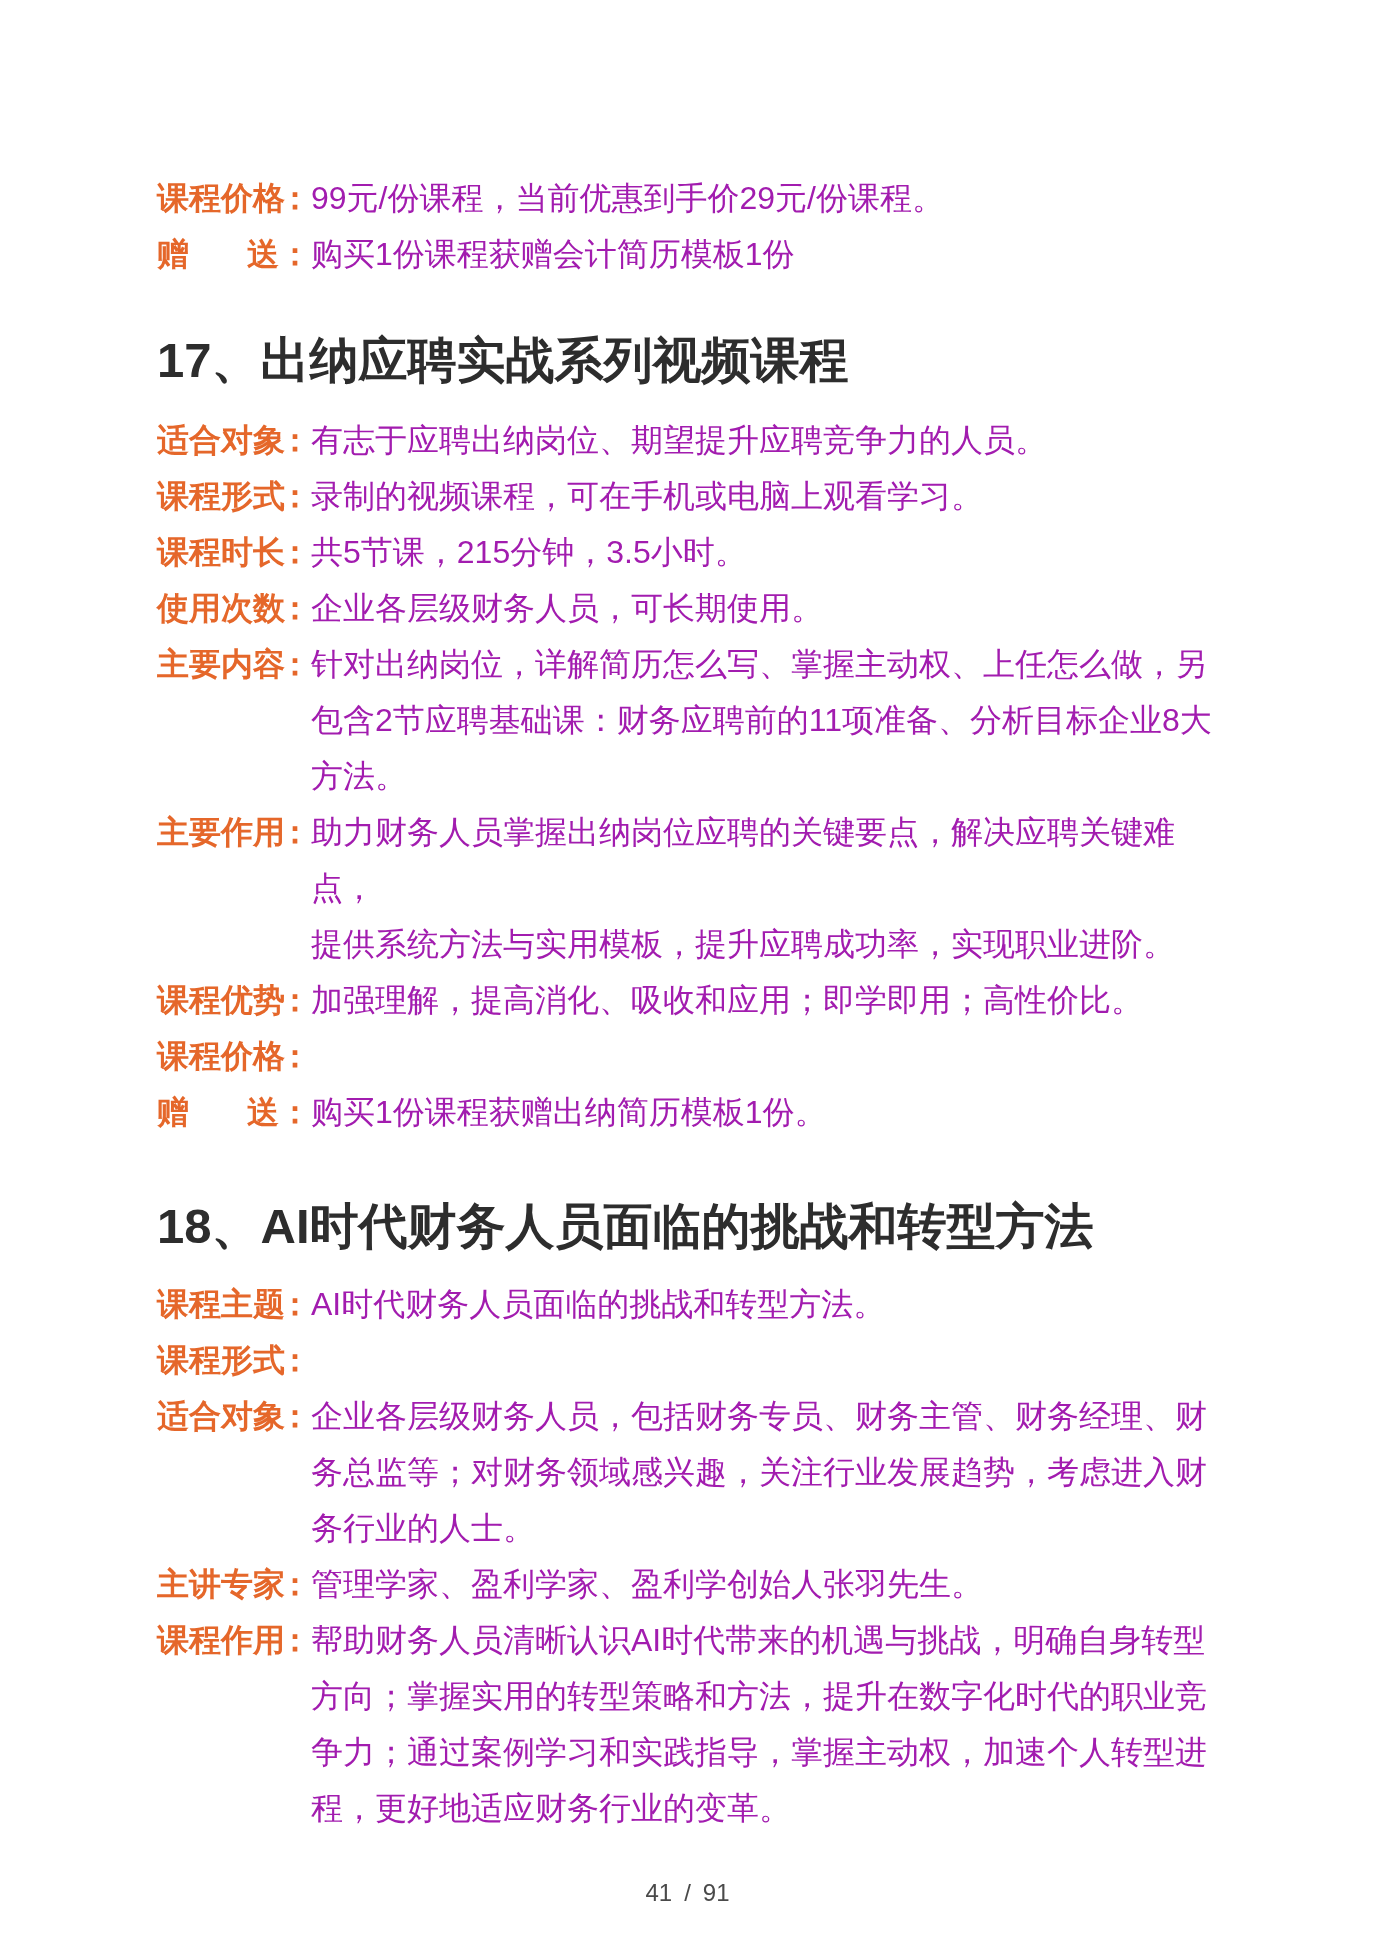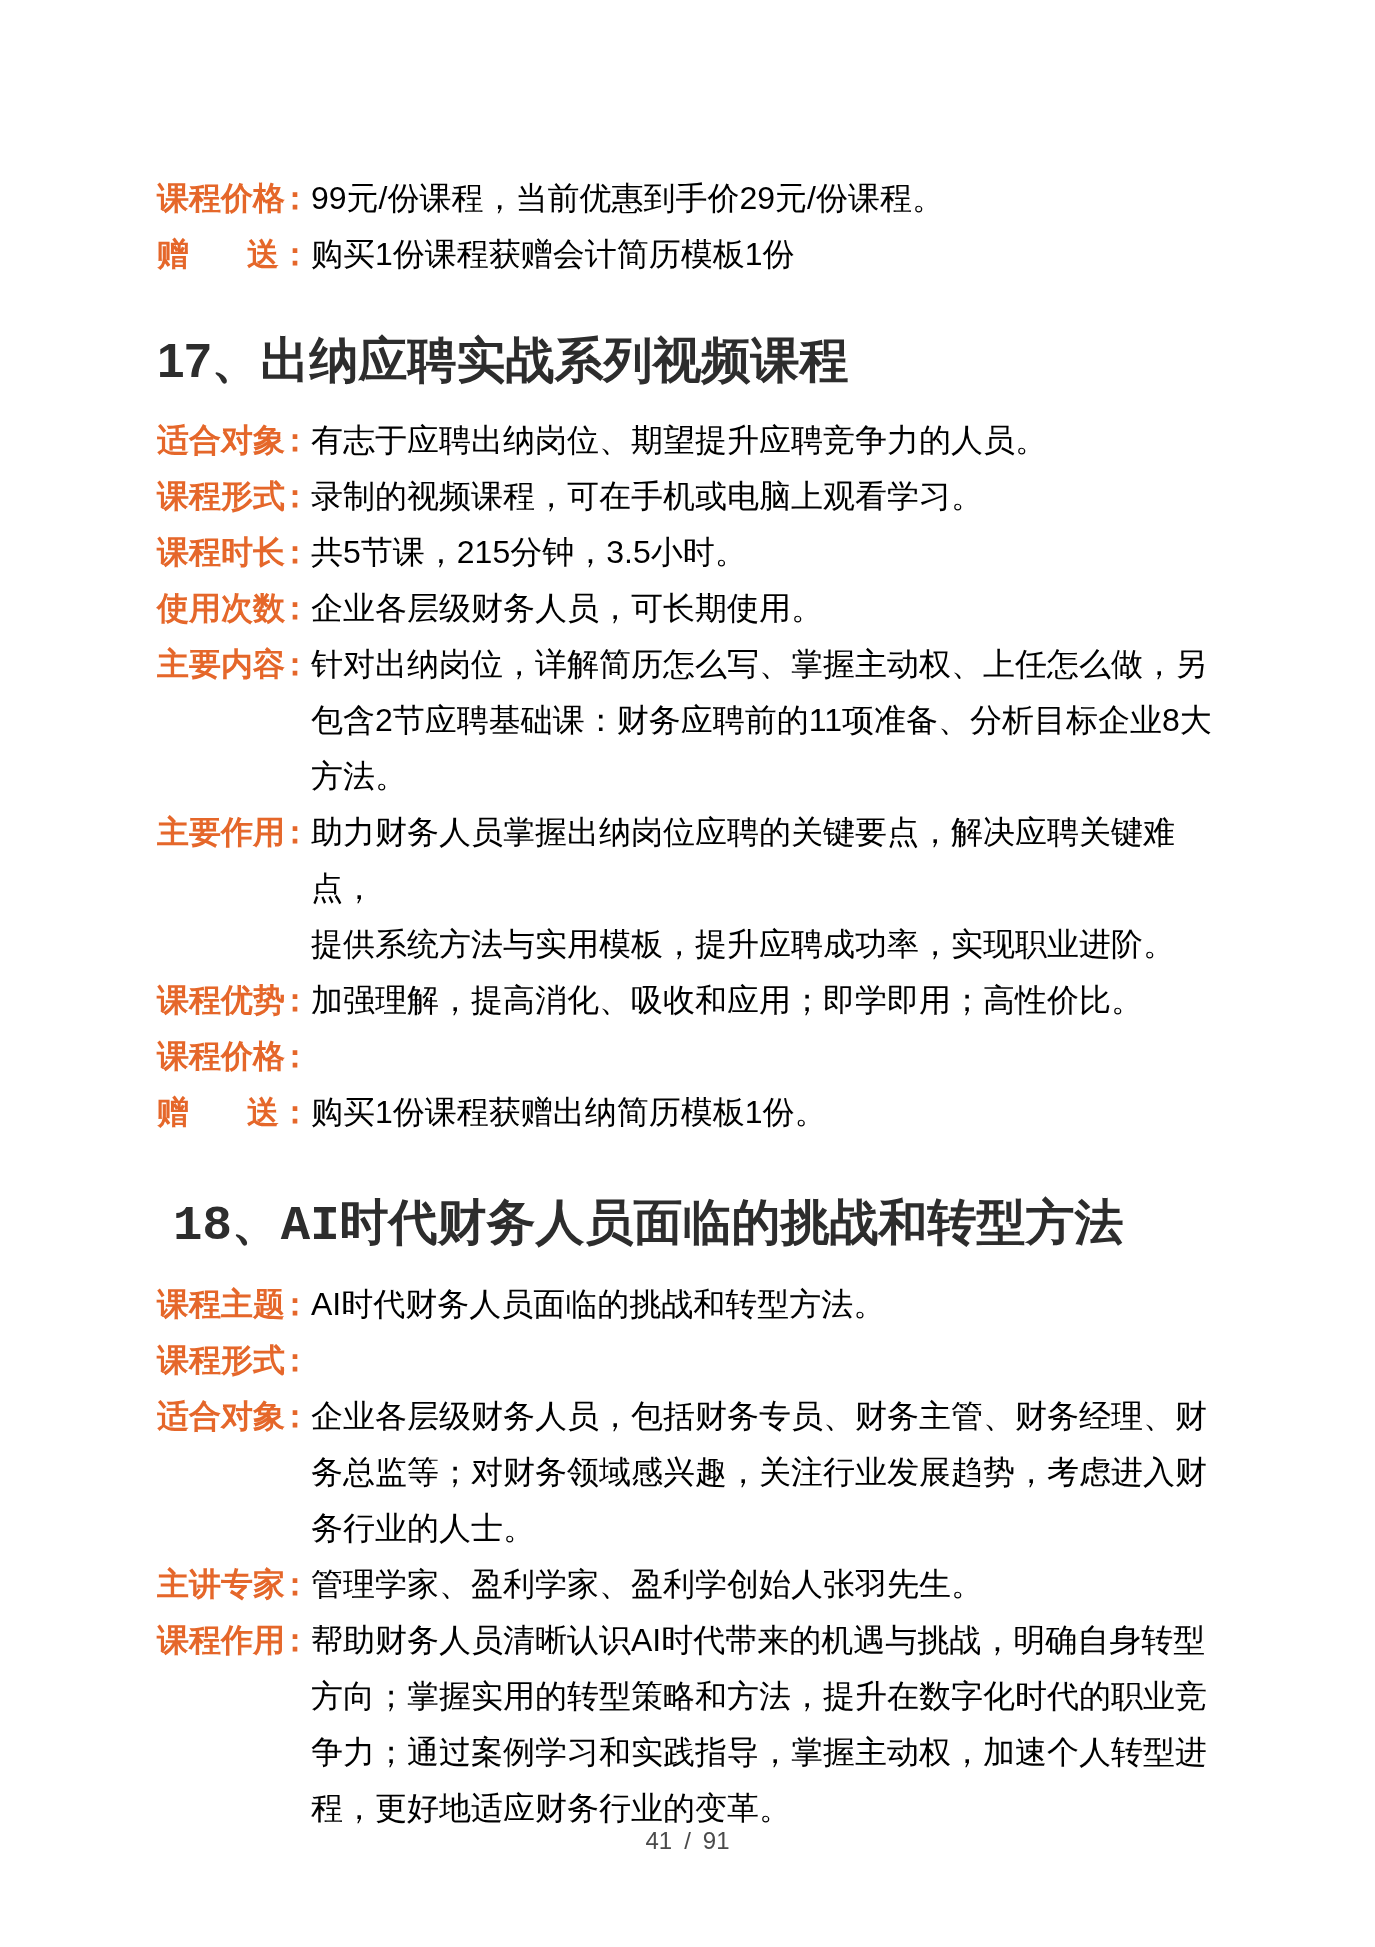--- a/index.html
+++ b/index.html
@@ -30,35 +30,35 @@
     display:inline-flex;
     justify-content:space-between;
     width:122px;
     vertical-align:top;
   }
   .colon{display:inline-block;}
   .text{
     flex:1;
     font-size:32px;
     line-height:56px;
-    color:#000000;
+    color:#a21caf;
     white-space:pre-line;
   }
   .heading{
     font-size:49px;
     line-height:64px;
     font-weight:700;
     color:#2D2D2D;
     margin:46px 0 20px 0;
   }
-  .heading.h18{margin:54px 0 18px 16px;font-family:Liberation Mono, monospace;}
+  .heading.h18{margin:54px 0 18px 0;}
   .footer{
     position:absolute;
     left:0;
-    top:1826px;
+    top:1878px;
     width:100%;
     text-align:center;
     font-size:24px;
     line-height:30px;
     color:#4A4A4A;
   }
   .footer .sep{margin:0 12px;}
 </style>
 </head>
 <body>

